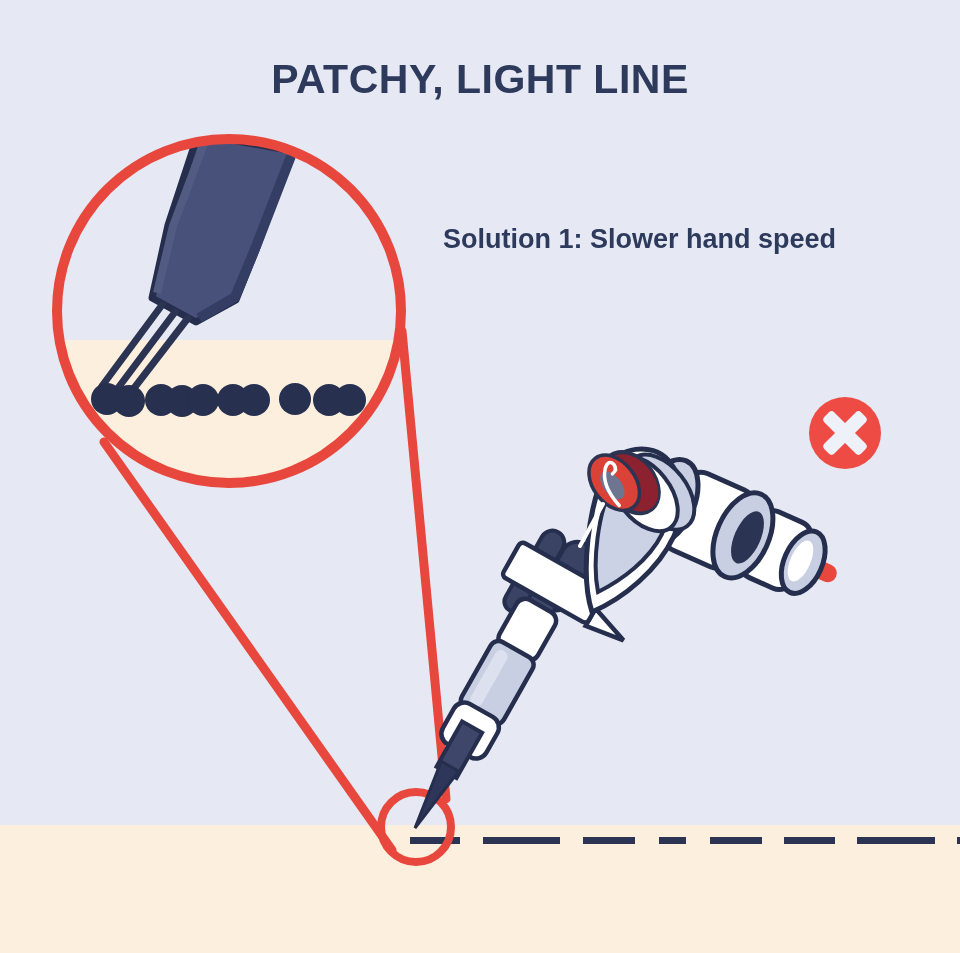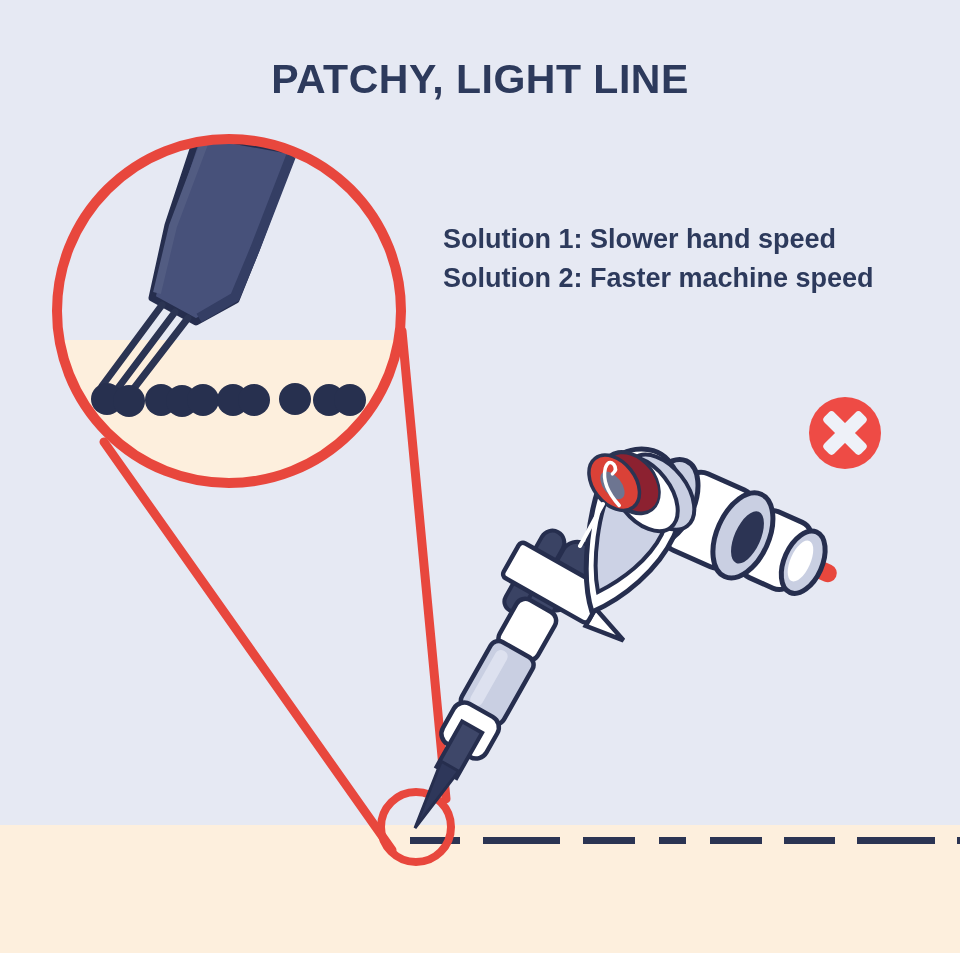--- a/index.html
+++ b/index.html
@@ -133,16 +133,15 @@
     <g fill="#eef1f8" transform="rotate(45 845 433)">
       <rect x="819" y="426" width="52" height="14" rx="4"></rect>
       <rect x="838" y="407" width="14" height="52" rx="4"></rect>
     </g>
   </g>
 </svg>
 
 <div class="title">PATCHY, LIGHT LINE</div>
 <div class="solutions">
   <div>Solution 1: Slower hand speed</div>
-  <div>Solution 2: Faster machine speed</div>
 </div>
 
 </div>
 
 </body></html>

